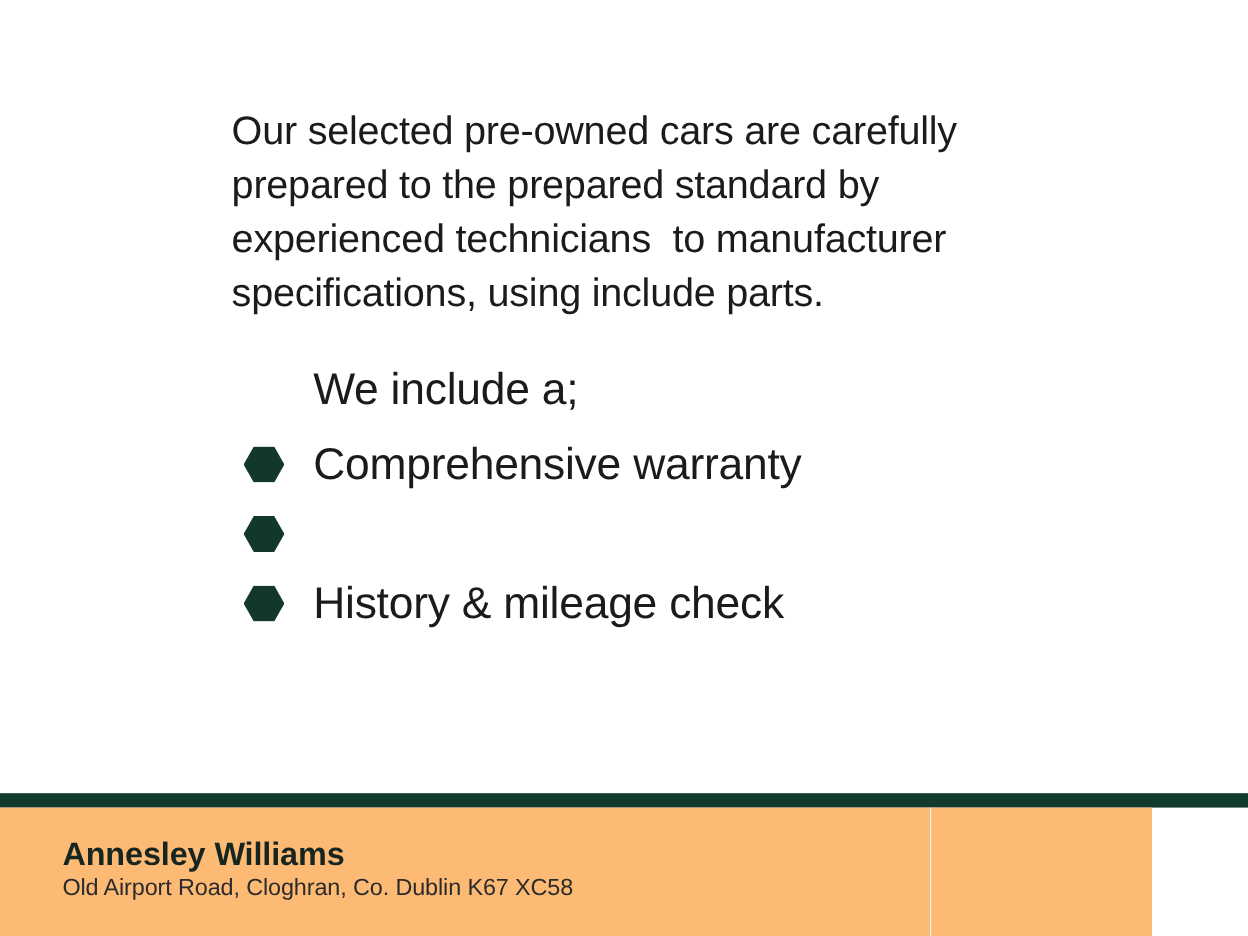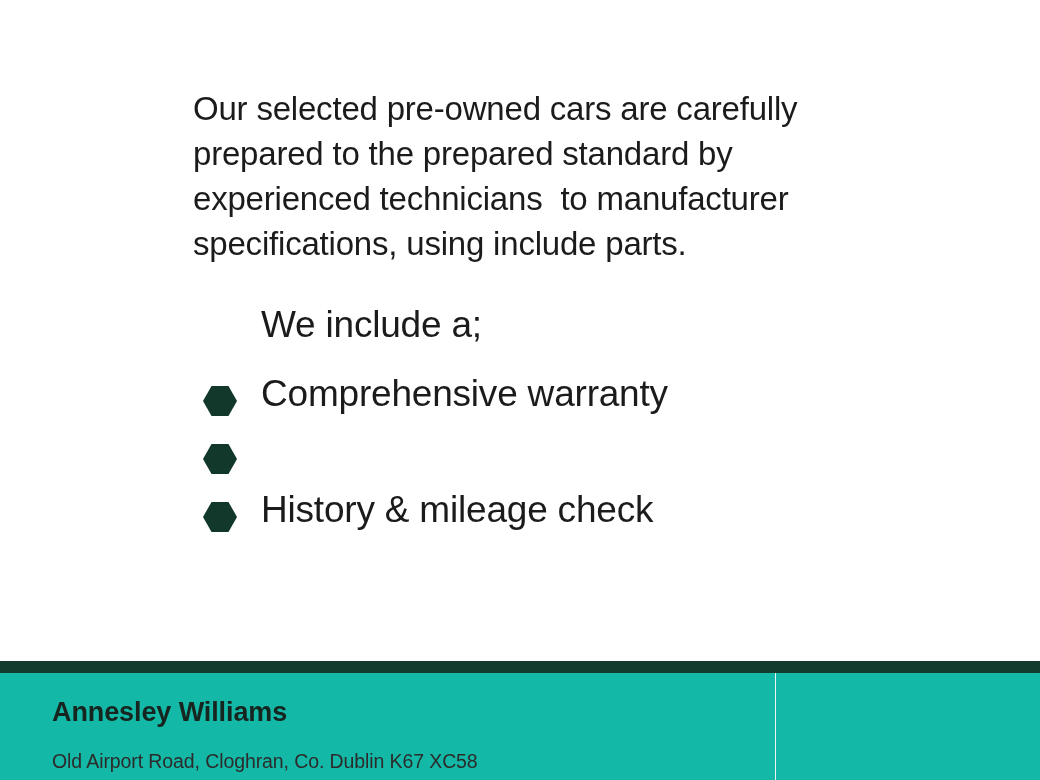--- a/index.html
+++ b/index.html
@@ -45,21 +45,21 @@
   
   #bullet-list {
     position:absolute;
     left:203px; top:358px;
     width:760px;
   }
   .bullet-row {
     position:relative;
     height:58px;
     display:flex;
-    align-items:flex-end;
+    align-items:center;
   }
   .hex {
     flex:0 0 auto;
     width:34px; height:30px;
     margin-right:24px;
     background:#12382c;
     clip-path:polygon(25% 0%, 75% 0%, 100% 50%, 75% 100%, 25% 100%, 0% 50%);
   }
   .bullet-label {
     font-size:37px;
@@ -75,43 +75,43 @@
     position:absolute;
     left:0; top:661px;
     width:1040px; height:12px;
     background:#123a2d;
   }
 
   
   #footer {
     position:absolute;
     left:0; top:673px;
-    width:1040px; height:107px;
-    background:#14b8a6;
+    width:960px; height:107px;
+    background:#fdba74;
   }
   #footer-divider {
     position:absolute;
     left:775px; top:0;
     width:1px; height:107px;
     background:#f0f1f2;
   }
   #dealer-block {
     position:absolute;
     left:52px; top:23px;
   }
   #dealer-name {
     font-size:27px;
     line-height:32px;
     font-weight:700;
     color:#16251f;
     letter-spacing:-0.1px;
     white-space:pre;
   }
   #dealer-address {
-    margin-top:21px;
+    margin-top:0;
     font-size:19.5px;
     line-height:24px;
     font-weight:400;
     color:#2b2b2b;
     letter-spacing:-0.1px;
     white-space:pre;
   }
 </style>
 </head>
 <body>

